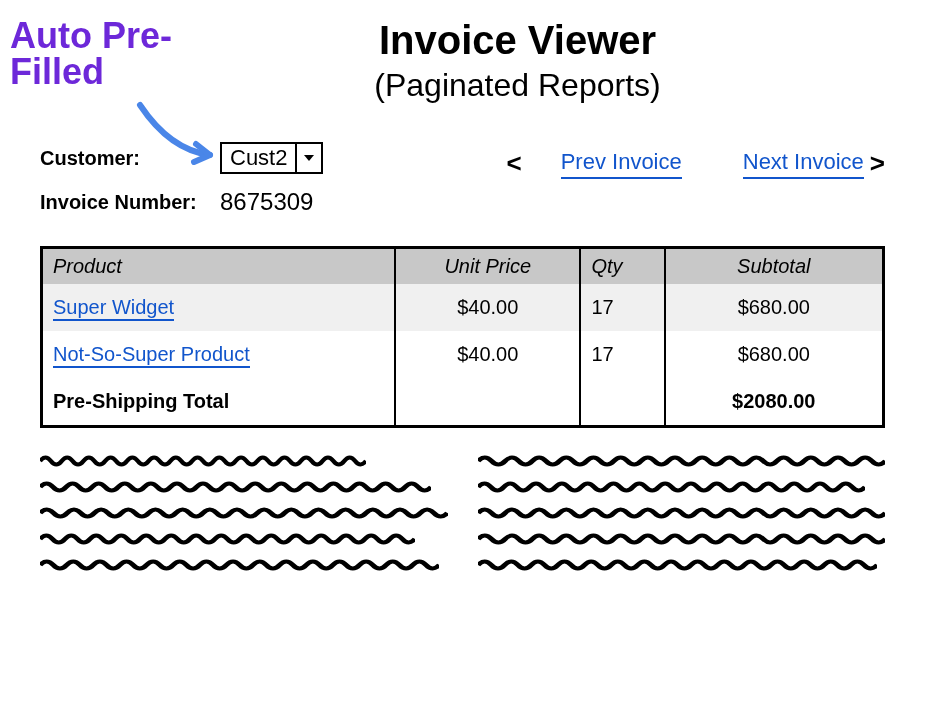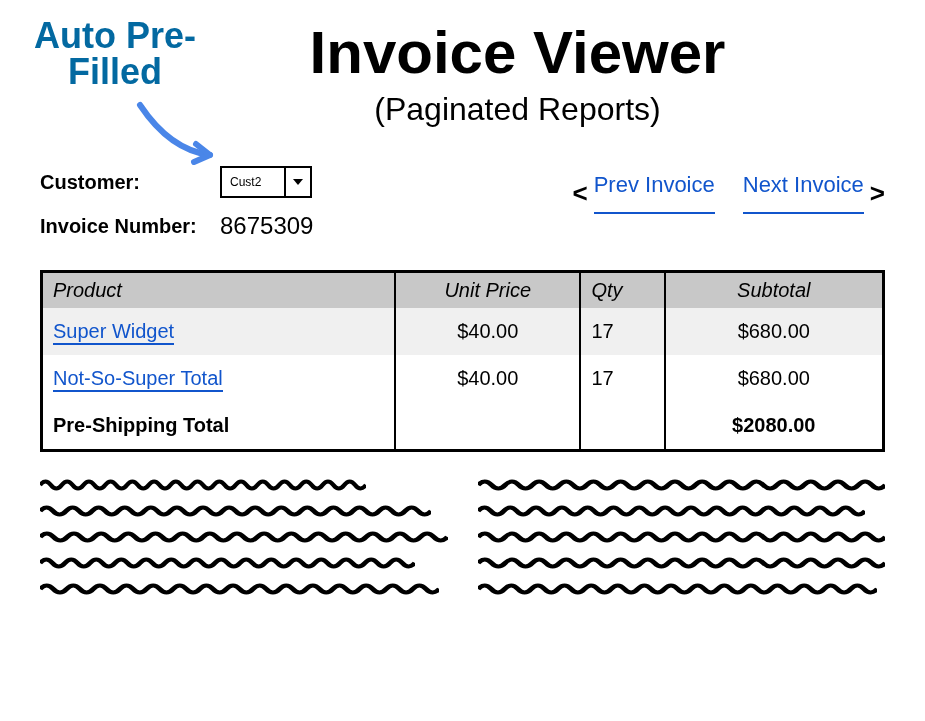--- a/index.html
+++ b/index.html
@@ -12,37 +12,37 @@
       background: #fff;
       width: 925px;
       height: 721px;
       position: relative;
       padding: 10px 40px;
     }
     .annotation {
       position: absolute;
       top: 18px;
       left: 10px;
-      color: #0369a1;
+      color: #6d28d9;
       font-size: 36px;
       font-weight: bold;
-      text-align: center;
+      text-align: left;
       line-height: 1.0;
       width: 210px;
     }
     .arrow {
       position: absolute;
       top: 100px;
       left: 130px;
       width: 100px;
       height: 75px;
       pointer-events: none;
     }
     .page-title {
-      font-size: 60px;
+      font-size: 40px;
       font-weight: bold;
       text-align: center;
       margin-top: 8px;
       margin-left: 110px;
     }
     .page-subtitle {
       font-size: 32px;
       text-align: center;
       margin-top: 4px;
       margin-left: 110px;
@@ -66,21 +66,21 @@
     .meta-value {
       font-size: 24px;
     }
     .dropdown {
       display: inline-flex;
       border: 2px solid #000;
       height: 32px;
     }
     .dropdown .dd-val {
       padding: 2px 8px;
-      font-size: 12px;
+      font-size: 22px;
       min-width: 62px;
       display: flex;
       align-items: center;
     }
     .dropdown .dd-btn {
       border-left: 2px solid #000;
       width: 26px;
       display: flex;
       align-items: center;
       justify-content: center;
@@ -102,21 +102,22 @@
       gap: 6px;
     }
     .pager-link .chev {
       font-size: 26px;
       font-weight: bold;
       color: #000;
     }
     .pager-link .txt {
       color: #1155cc;
       border-bottom: 2px solid #1155cc;
-      padding-bottom: 14px;
+      padding-bottom: 2px;
+      margin-left: 33px;
     }
     table.invoice {
       width: 100%;
       border-collapse: collapse;
       margin-top: 30px;
       border: 3px solid #000;
       font-size: 20px;
     }
     table.invoice th {
       background: #c8c8c8;
@@ -215,21 +216,21 @@
     </tr>
   </thead>
   <tbody id="invoice-body">
       <tr>
         <td class="col-product"><span class="prod-link">Super Widget</span></td>
         <td class="col-price">$40.00</td>
         <td class="col-qty">17</td>
         <td class="col-sub">$680.00</td>
       </tr>
       <tr>
-        <td class="col-product"><span class="prod-link">Not-So-Super Total</span></td>
+        <td class="col-product"><span class="prod-link">Not-So-Super Product</span></td>
         <td class="col-price">$40.00</td>
         <td class="col-qty">17</td>
         <td class="col-sub">$680.00</td>
       </tr>
       <tr class="total-row">
         <td class="col-product">Pre-Shipping Total</td>
         <td class="col-price"></td>
         <td class="col-qty"></td>
         <td class="col-sub">$2080.00</td>
       </tr>

